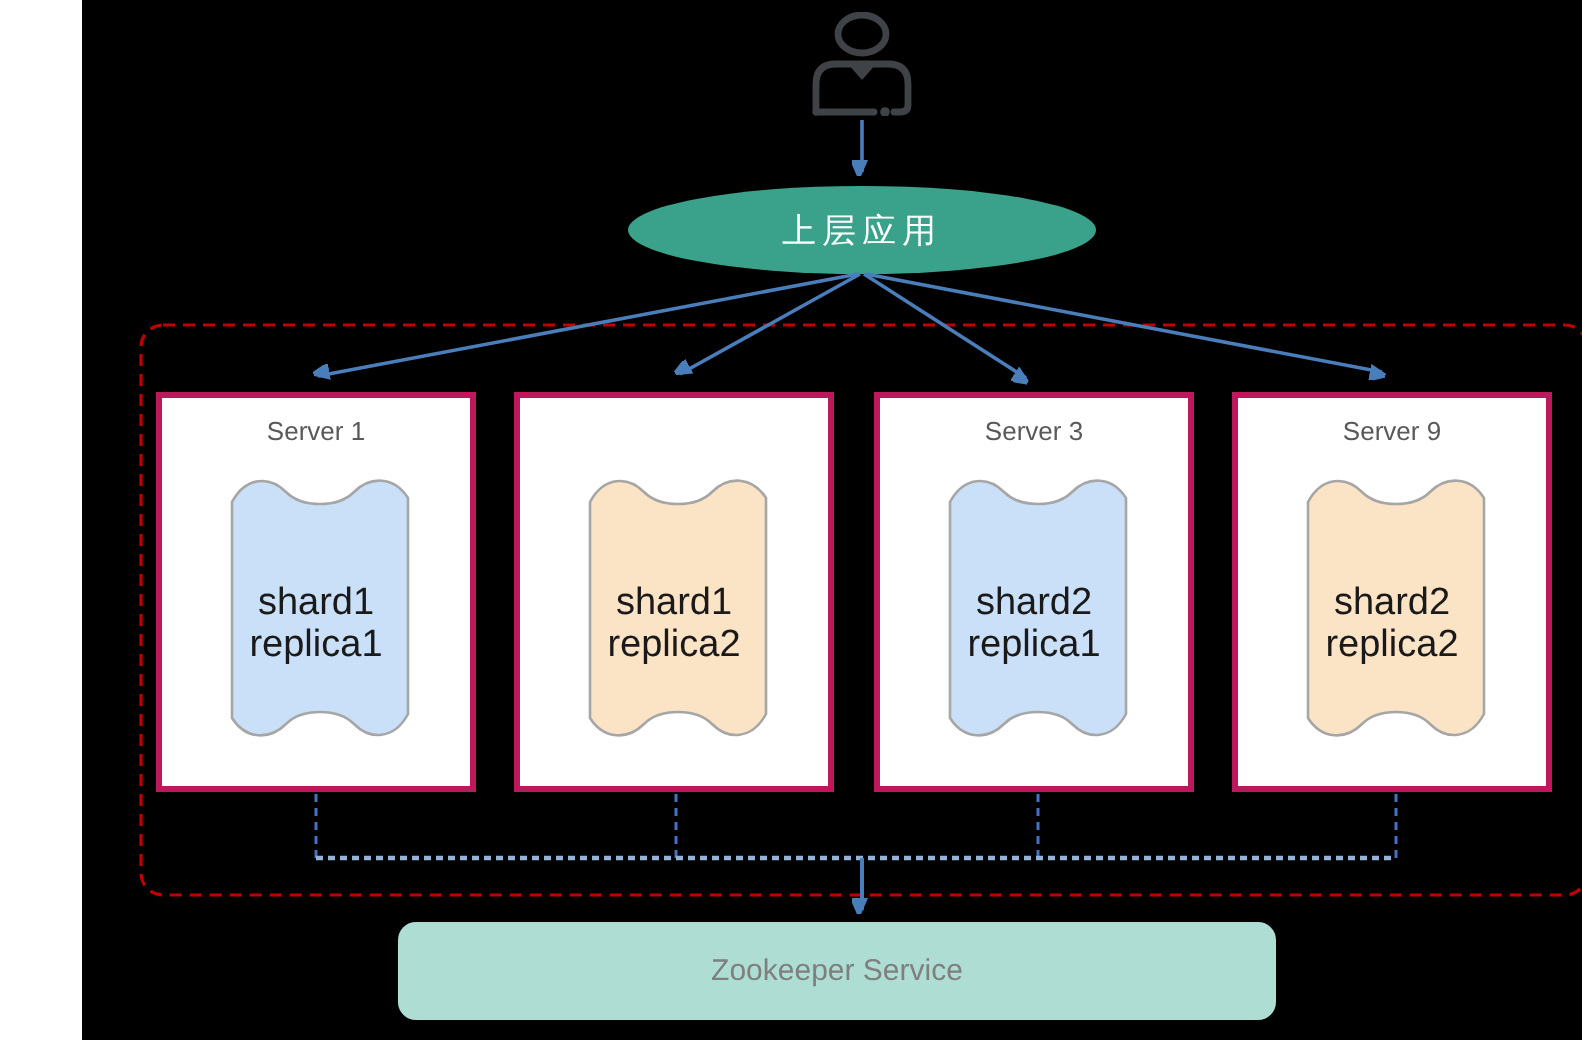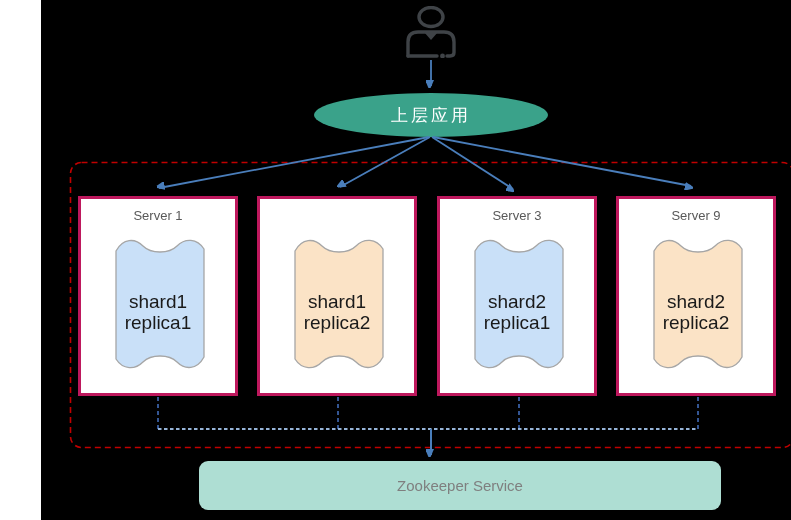--- a/index.html
+++ b/index.html
@@ -25,21 +25,21 @@
   .server-title{
     position:absolute;top:9px;left:0;right:0;text-align:center;
     font-size:13px;color:#595959;
   }
   .tape{position:absolute;left:31px;top:34px;width:96px;height:142px;}
   .tape-text{
     position:absolute;left:0;right:0;top:92px;text-align:center;
     font-size:19px;line-height:21px;color:#1a1a1a;
   }
   .zookeeper{
-    position:absolute;left:158px;top:461px;width:522px;height:49px;border-radius:9px;
+    position:absolute;left:158px;top:461px;width:439px;height:49px;border-radius:9px;
     display:flex;align-items:center;justify-content:center;
     color:#7f7f7f;font-size:15px;
   }
 </style>
 </head>
 <body>
 
 <div class="stage">
 
   <svg class="person" viewBox="0 0 64 52">

